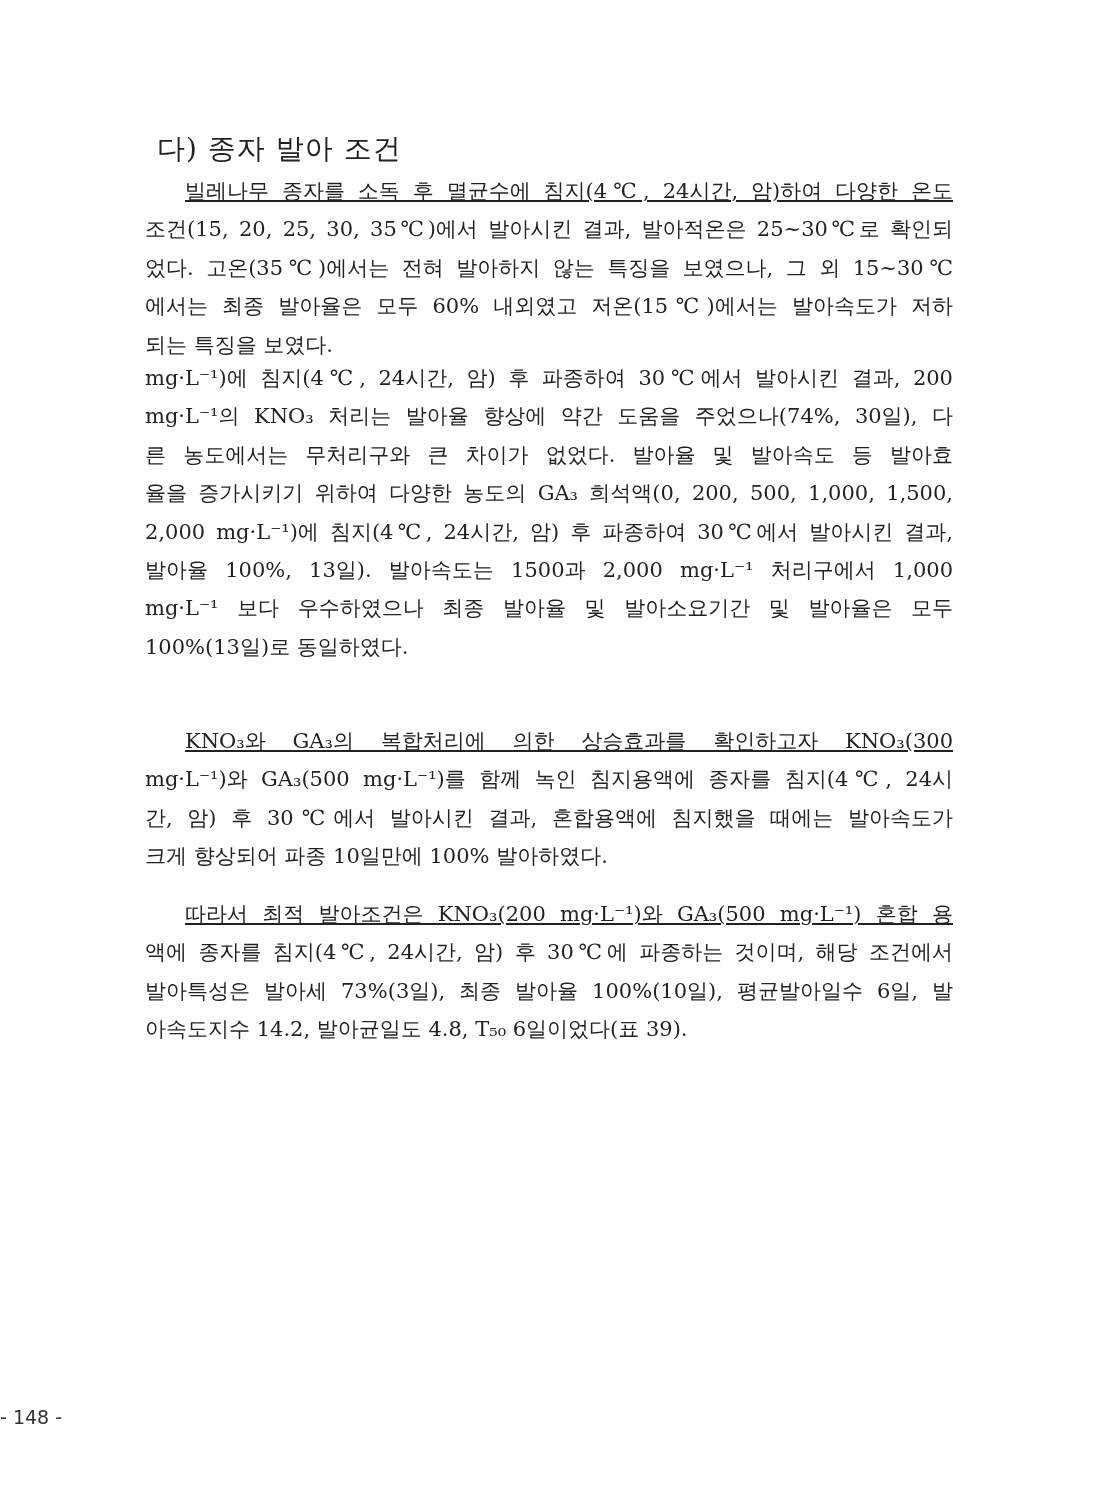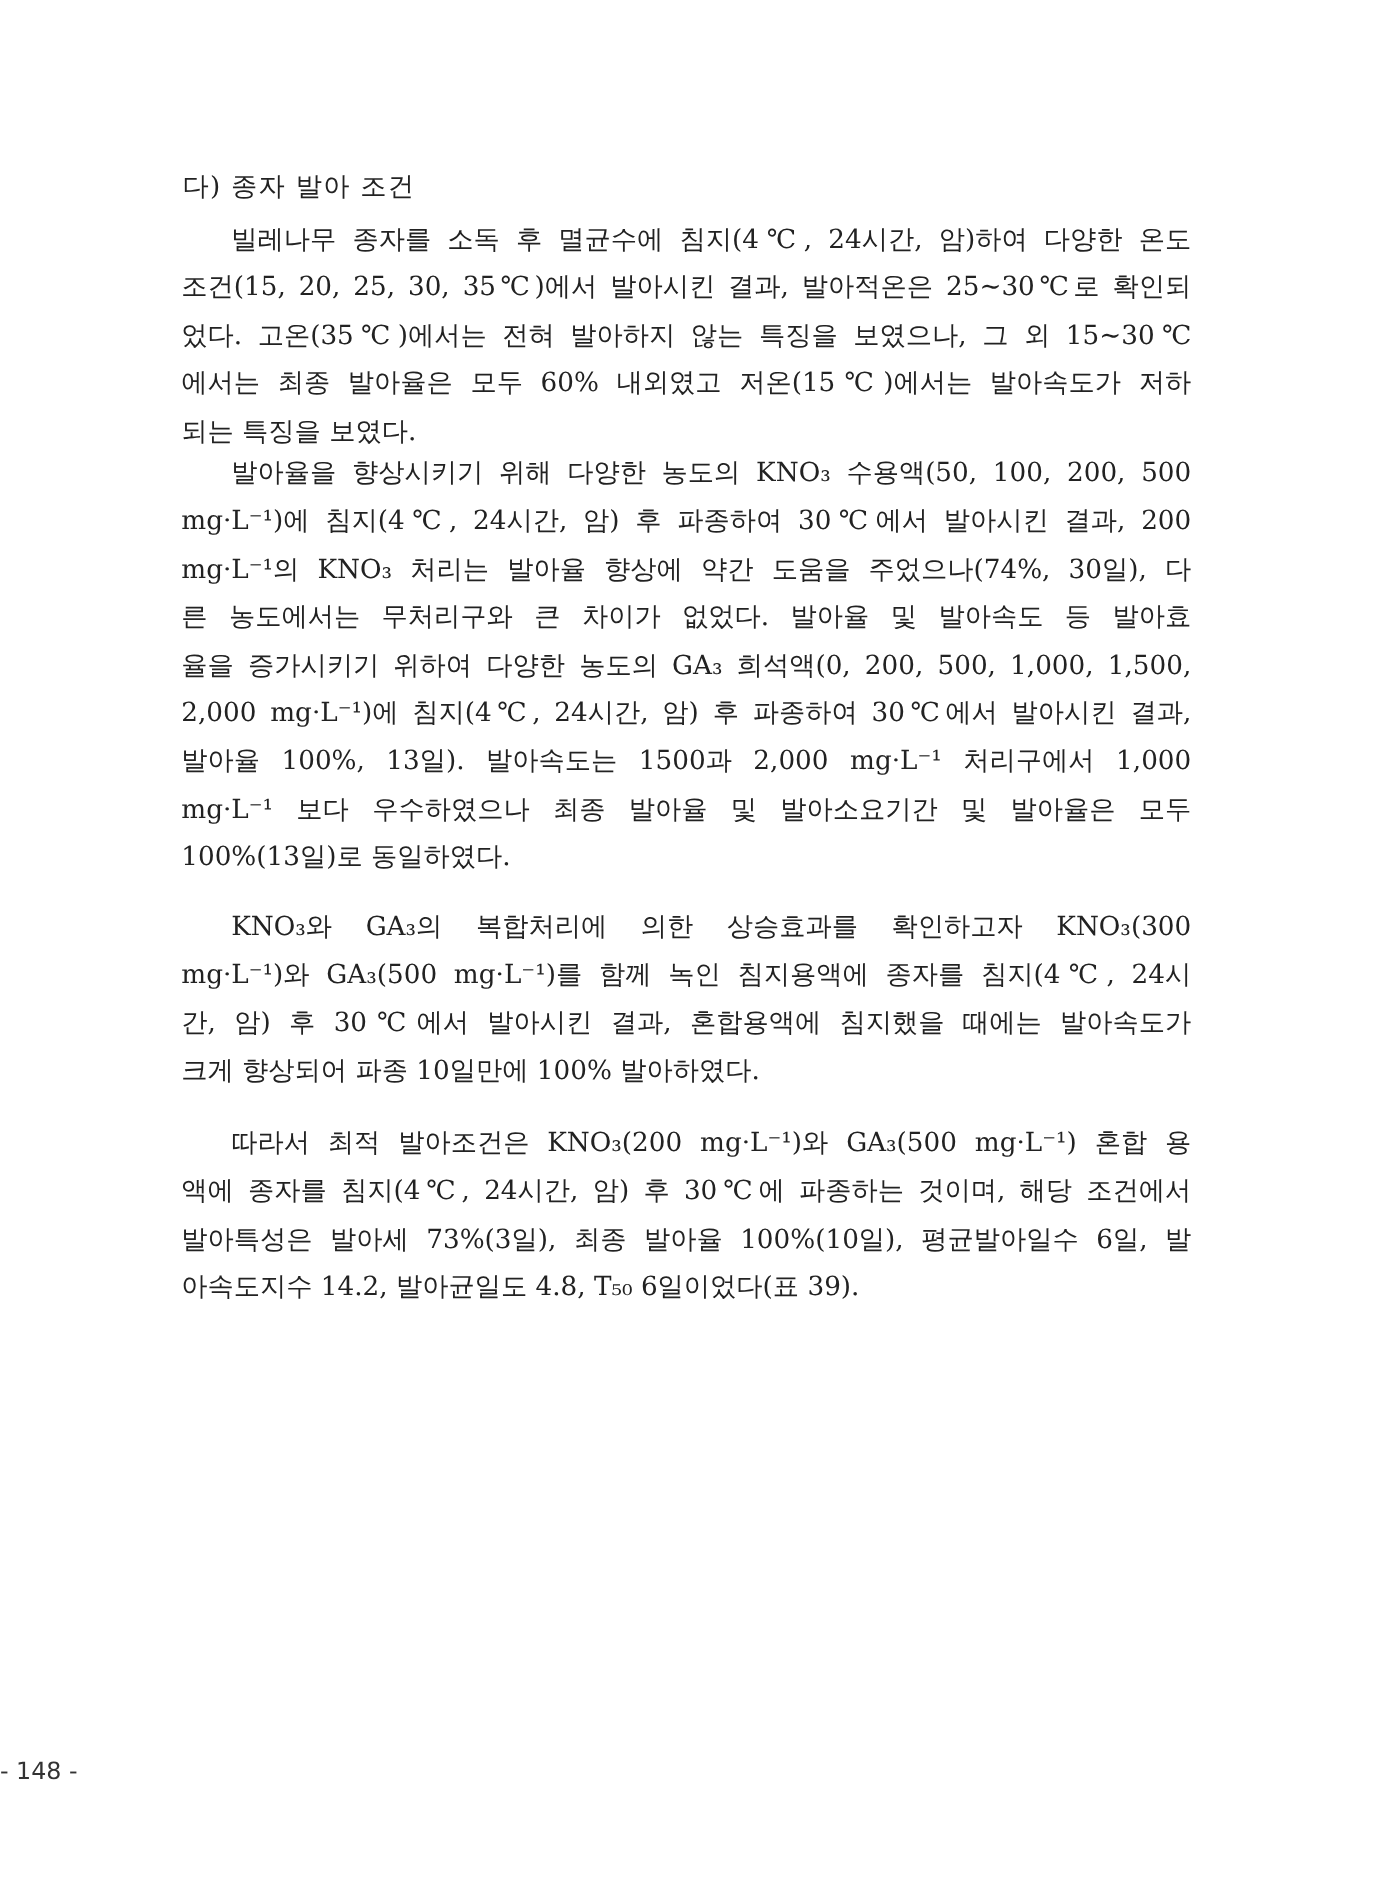--- a/index.html
+++ b/index.html
@@ -3,32 +3,32 @@
   <meta charset="utf-8">
   <style>
     html, body { margin: 0; padding: 0; background: #ffffff; }
     body { width: 1100px; height: 1504px; position: relative; overflow: hidden; }
     .page {
       position: absolute; left: 0; top: 0; width: 1100px; height: 1504px;
       background: #ffffff; color: #1a1a1a;
       font-family: "DejaVu Serif", "Liberation Serif", serif;
     }
     .heading {
-      position: absolute; left: 146px; top: 134px;
-      font-size: 21px; line-height: 30px; letter-spacing: 1px; color: #222;
+      position: absolute; left: 157px; top: 134px;
+      font-size: 28px; line-height: 30px; letter-spacing: 1px; color: #222;
     }
     .para { position: absolute; left: 145px; width: 808px; }
     .line {
       display: block; height: 38.4px; line-height: 38.4px;
       font-size: 21px; color: #222;
       text-align: justify; text-align-last: justify;
       white-space: nowrap; overflow: visible;
     }
     .line.last { text-align-last: left; }
-    .line.indent { padding-left: 40px; }
+    .line.indent { padding-left: 40px; text-decoration: underline; }
     .footer {
       position: absolute; left: 0; width: 1100px; top: 1406px;
       text-align: left; font-family: "DejaVu Sans", "Liberation Sans", sans-serif;
       font-size: 19px; color: #333;
     }
   </style>
 </head>
 <body>
 
 <div class="page">
@@ -37,21 +37,20 @@
 
   <div class="para" style="top:172px;">
     <div class="line indent">빌레나무 종자를 소독 후 멸균수에 침지(4℃, 24시간, 암)하여 다양한 온도</div>
     <div class="line">조건(15, 20, 25, 30, 35℃)에서 발아시킨 결과, 발아적온은 25~30℃로 확인되</div>
     <div class="line">었다. 고온(35℃)에서는 전혀 발아하지 않는 특징을 보였으나, 그 외 15~30℃</div>
     <div class="line">에서는 최종 발아율은 모두 60% 내외였고 저온(15℃)에서는 발아속도가 저하</div>
     <div class="line last">되는 특징을 보였다.</div>
   </div>
 
   <div class="para" style="top:359px;">
-    <div class="line indent">발아율을 향상시키기 위해 다양한 농도의 KNO₃ 수용액(50, 100, 200, 500</div>
     <div class="line">mg·L⁻¹)에 침지(4℃, 24시간, 암) 후 파종하여 30℃에서 발아시킨 결과, 200</div>
     <div class="line">mg·L⁻¹의 KNO₃ 처리는 발아율 향상에 약간 도움을 주었으나(74%, 30일), 다</div>
     <div class="line">른 농도에서는 무처리구와 큰 차이가 없었다. 발아율 및 발아속도 등 발아효</div>
     <div class="line">율을 증가시키기 위하여 다양한 농도의 GA₃ 희석액(0, 200, 500, 1,000, 1,500,</div>
     <div class="line">2,000 mg·L⁻¹)에 침지(4℃, 24시간, 암) 후 파종하여 30℃에서 발아시킨 결과,</div>
     <div class="line">발아율 100%, 13일). 발아속도는 1500과 2,000 mg·L⁻¹ 처리구에서 1,000</div>
     <div class="line">mg·L⁻¹ 보다 우수하였으나 최종 발아율 및 발아소요기간 및 발아율은 모두</div>
     <div class="line last">100%(13일)로 동일하였다.</div>
   </div>
 

